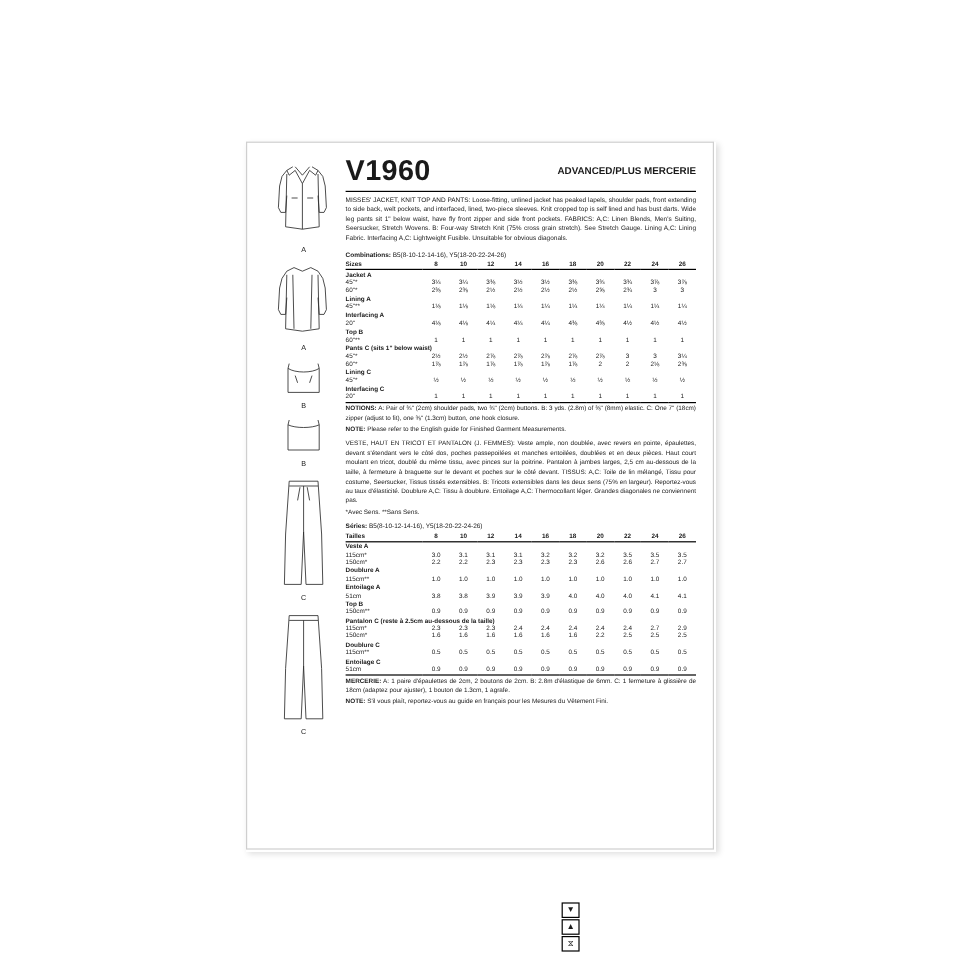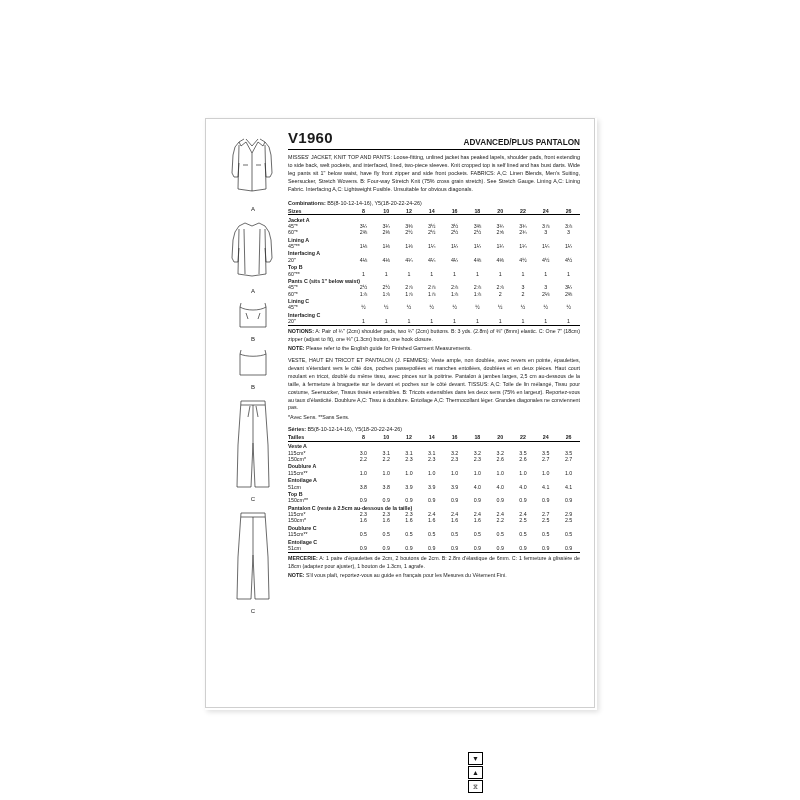--- a/index.html
+++ b/index.html
@@ -2,21 +2,21 @@
 <html><head>
 <meta charset="utf-8">
 <style>
   html,body{margin:0;padding:0;background:#ffffff;}
   body{width:800px;height:800px;overflow:hidden;font-family:"Liberation Sans",sans-serif;color:#1a1a1a;}
   .page{position:absolute;left:205px;top:118px;width:390px;height:590px;background:#ffffff;border:1px solid #cfcfcf;box-sizing:border-box;}
   .shadowwrap{position:absolute;left:205px;top:118px;width:392px;height:592px;box-shadow:2px 2px 5px rgba(0,0,0,0.13);}
   .col-left{position:absolute;left:18px;top:14px;width:60px;height:540px;}
   .col-right{position:absolute;left:82px;top:10px;width:292px;}
 
-  .patnum{font-size:15px;font-weight:bold;letter-spacing:0.3px;display:inline-block;}
+  .patnum{font-size:24px;font-weight:bold;letter-spacing:0.3px;display:inline-block;}
   .diff{font-size:8.2px;font-weight:bold;float:right;margin-top:9px;}
   .rule{border-top:1px solid #000;margin-top:2px;margin-bottom:3px;}
 
   .desc{font-size:5.4px;line-height:1.5;text-align:justify;}
 
   .comb{font-size:5.4px;margin-top:6px;margin-bottom:2px;}
   .comb b{font-weight:bold;}
 
   table.sz{border-collapse:collapse;width:100%;font-size:5.3px;}
   table.sz td{padding:0.2px 0;vertical-align:top;}
@@ -130,21 +130,21 @@
 
   <div class="arrows">
     <div class="arrowbox">▼</div>
     <div class="arrowbox">▲</div>
     <div class="arrowbox">⧖</div>
   </div>
 
   <div class="col-right">
 
     <div>
-      <span class="diff">ADVANCED/PLUS PANTALON</span>
+      <span class="diff">ADVANCED/PLUS MERCERIE</span>
       <span class="patnum">V1960</span>
     </div>
     <div class="rule"></div>
 
     <div class="desc">MISSES' JACKET, KNIT TOP AND PANTS: Loose-fitting, unlined jacket has peaked lapels, shoulder pads, front extending to side back, welt pockets, and interfaced, lined, two-piece sleeves. Knit cropped top is self lined and has bust darts. Wide leg pants sit 1" below waist, have fly front zipper and side front pockets. FABRICS: A,C: Linen Blends, Men's Suiting, Seersucker, Stretch Wovens. B: Four-way Stretch Knit (75% cross grain stretch). See Stretch Gauge. Lining A,C: Lining Fabric. Interfacing A,C: Lightweight Fusible. Unsuitable for obvious diagonals.</div>
 
     <div class="comb">
       <b>Combinations:</b>
       <span>B5(8-10-12-14-16),  Y5(18-20-22-24-26)</span>
     </div>

